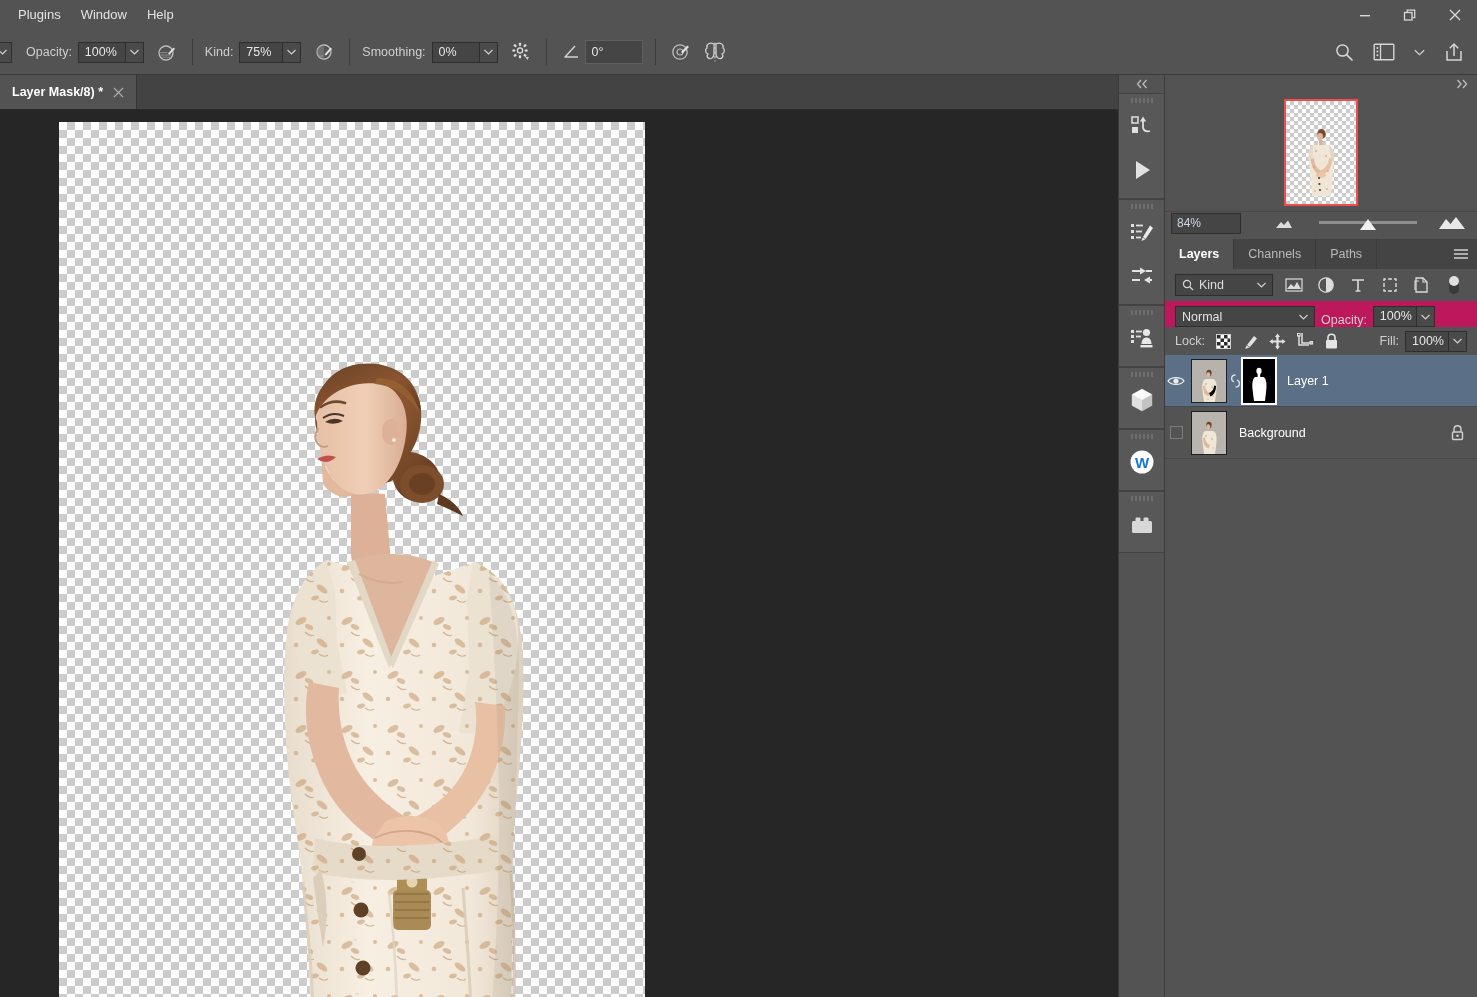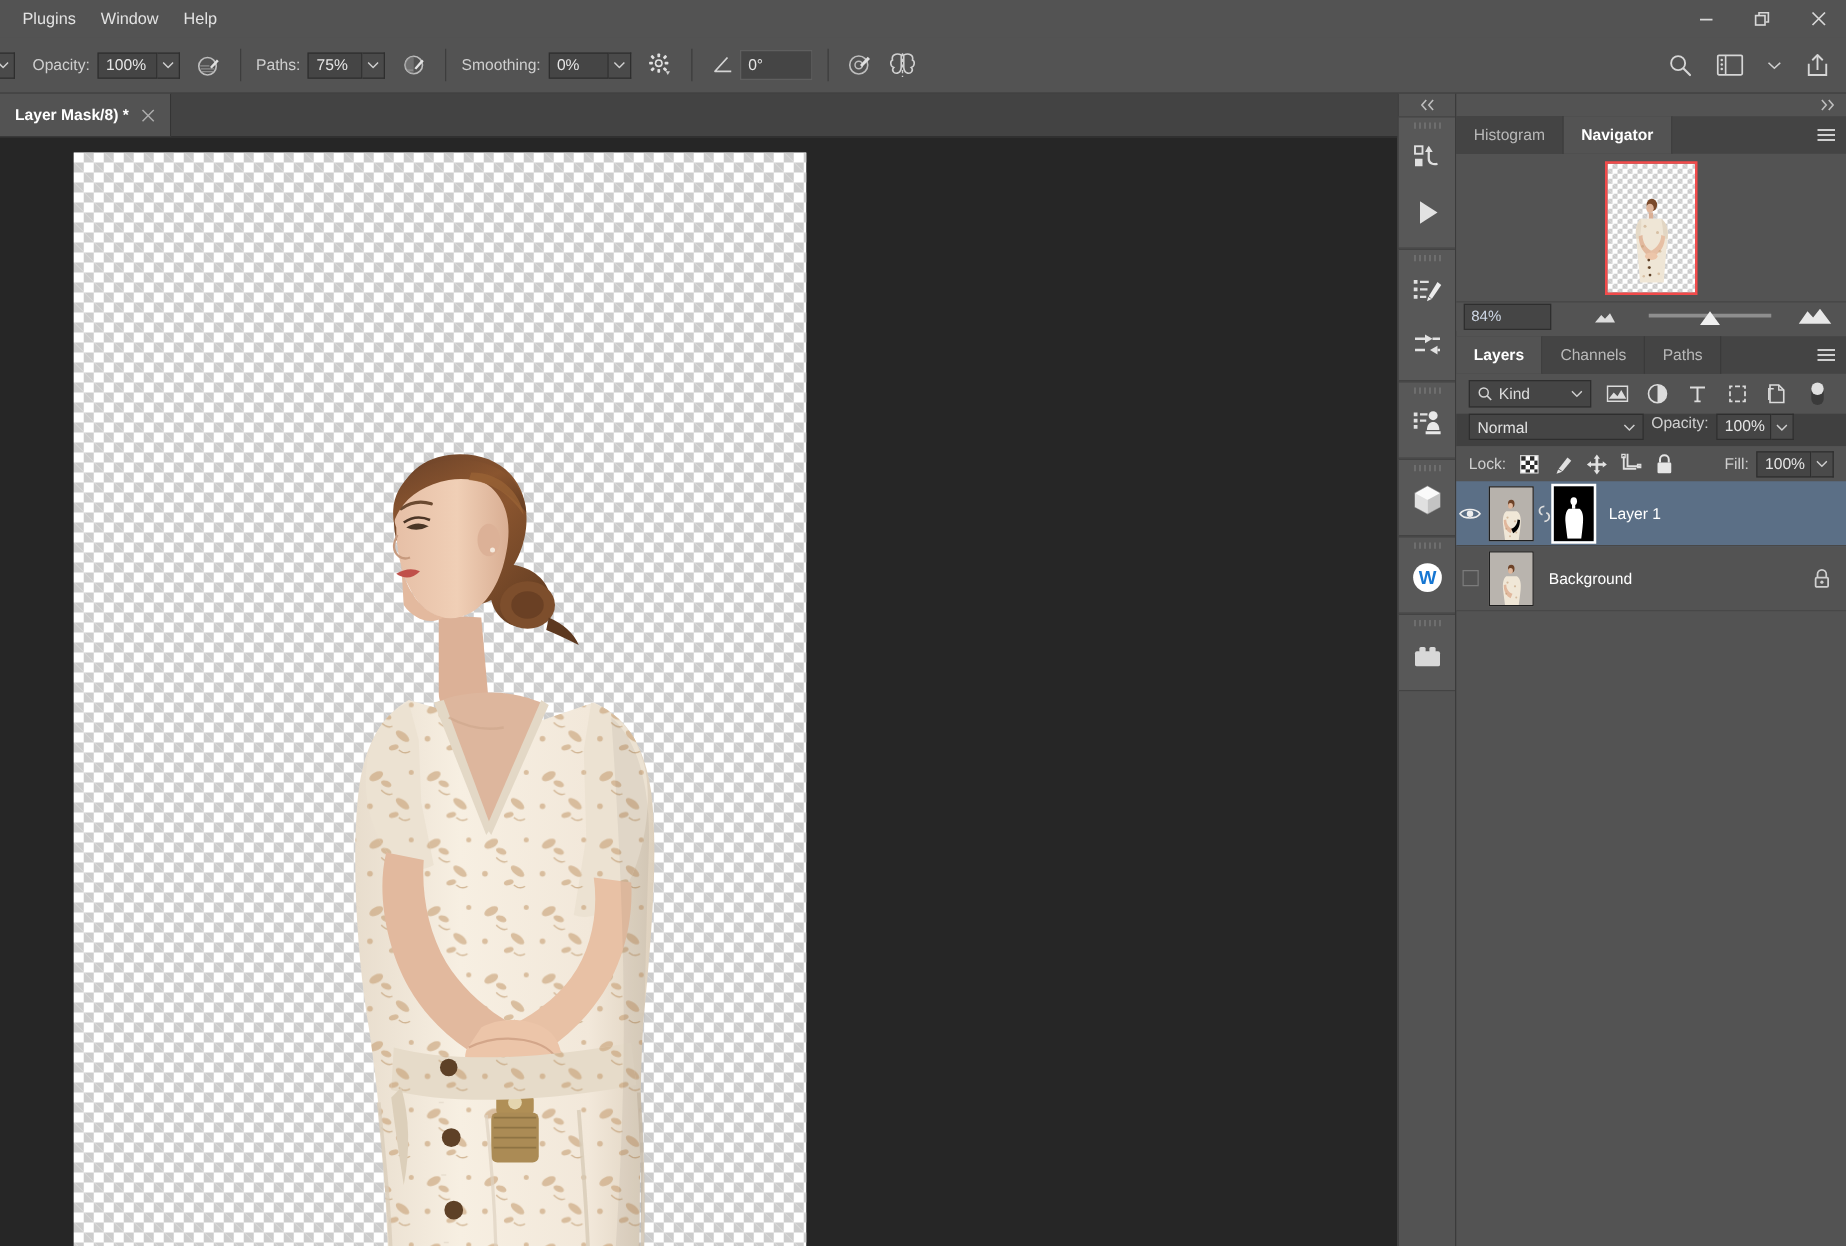--- a/index.html
+++ b/index.html
@@ -160,21 +160,21 @@
   }
   .kind-combo {
     display:flex; align-items:center; gap:6px; width:100px; height:22px;
     background:#454545; border:1px solid #2e2e2e; padding:0 6px; font-size:12.5px; color:#dcdcdc;
     justify-content:space-between;
   }
   .filter-icons { display:flex; align-items:center; gap:6px; margin-left:8px; }
   .filter-icon { width:26px; height:24px; display:flex; align-items:center; justify-content:center; cursor:default; }
 
   .blend-row {
-    height:26px; display:flex; align-items:flex-start; padding:0 10px; gap:6px; background:#404040;
+    height:26px; display:flex; align-items:flex-end; padding:0 10px; gap:6px; background:#be185d;
   }
   .blend-combo {
     display:flex; align-items:center; justify-content:space-between;
     width:140px; height:21px; background:#454545; border:1px solid #2e2e2e;
     padding:0 6px; font-size:12.5px; color:#e2e2e2;
   }
   .row-label { font-size:12.5px; color:#cfcfcf; white-space:nowrap; }
 
   .lock-row {
     height:28px; display:flex; align-items:center; padding:0 10px; gap:0; background:#535353;
@@ -265,21 +265,21 @@
       <span class="icon-btn">
         <svg width="20" height="20" viewBox="0 0 20 20">
           <circle cx="9" cy="11" r="7" fill="none" stroke="#bdbdbd" stroke-width="1.3"></circle>
           <path d="M3.5 13 L14.5 13 M4.5 15.2 L13.5 15.2 M3.2 10.6 L10.5 10.6" stroke="#9b9b9b" stroke-width="1" opacity=".8"></path>
           <path d="M11 11.5 L16.5 5.5 L18 7 L12.4 12.8 Z" fill="#e0e0e0"></path>
         </svg>
       </span>
 
       <div class="sep"></div>
 
-      <span class="opt-label">Paths:</span>
+      <span class="opt-label">Kind:</span>
       <span class="combo">
         <span class="num-field" style="width:44px">75%</span>
         <span class="caret-box">
           <svg width="9" height="6" viewBox="0 0 9 6">
               <path d="M0.5 1 L4.5 5 L8.5 1" stroke="#cfcfcf" stroke-width="1.2" fill="none"></path>
             </svg>
         </span>
       </span>
       <span style="width:10px"></span>
       <span class="icon-btn">
@@ -644,29 +644,20 @@
     </div>
   </div>
 
   <div class="dock">
     <div class="dock-collapse">
       <svg width="14" height="10" viewBox="0 0 14 10">
         <path d="M2.5 1 L6 5 L2.5 9 M8 1 L11.5 5 L8 9" stroke="#bdbdbd" stroke-width="1.3" fill="none"></path>
       </svg>
     </div>
 
-    <div class="panel-tabs">
-      <div class="panel-tab">Histogram</div>
-      <div class="panel-tab active">Navigator</div>
-      <div class="panel-menu">
-        <svg width="16" height="12" viewBox="0 0 16 12">
-          <path d="M1 2 H15 M1 6 H15 M1 10 H15" stroke="#cfcfcf" stroke-width="1.5"></path>
-        </svg>
-      </div>
-    </div>
 
     <div class="nav-body">
       <div class="nav-thumb">
         <svg viewBox="0 0 70 103" width="70" height="103" preserveAspectRatio="none">
           <g transform="translate(0,0)">
             <ellipse cx="35.5" cy="33" rx="4.2" ry="5" fill="#7a4a2b"></ellipse>
             <ellipse cx="34" cy="35.5" rx="3" ry="3.6" fill="#e0b79d"></ellipse>
             <rect x="33" y="39" width="3.5" height="5" fill="#dbb096"></rect>
             <path d="M27 44 C23 47 22 53 23 60 C24 70 25 82 26 95 L45 95
                      C46 82 47 70 48 60 C49 52 47 47 43 44 Z" fill="#efe6d6"></path>

